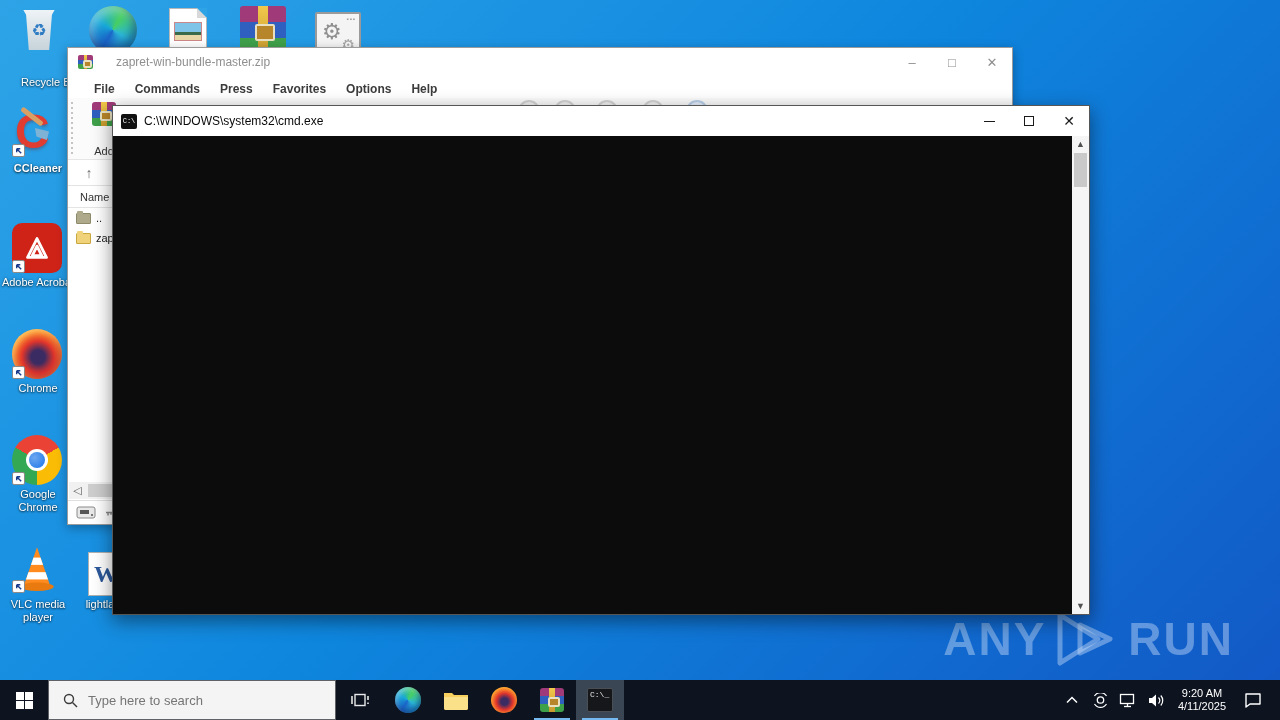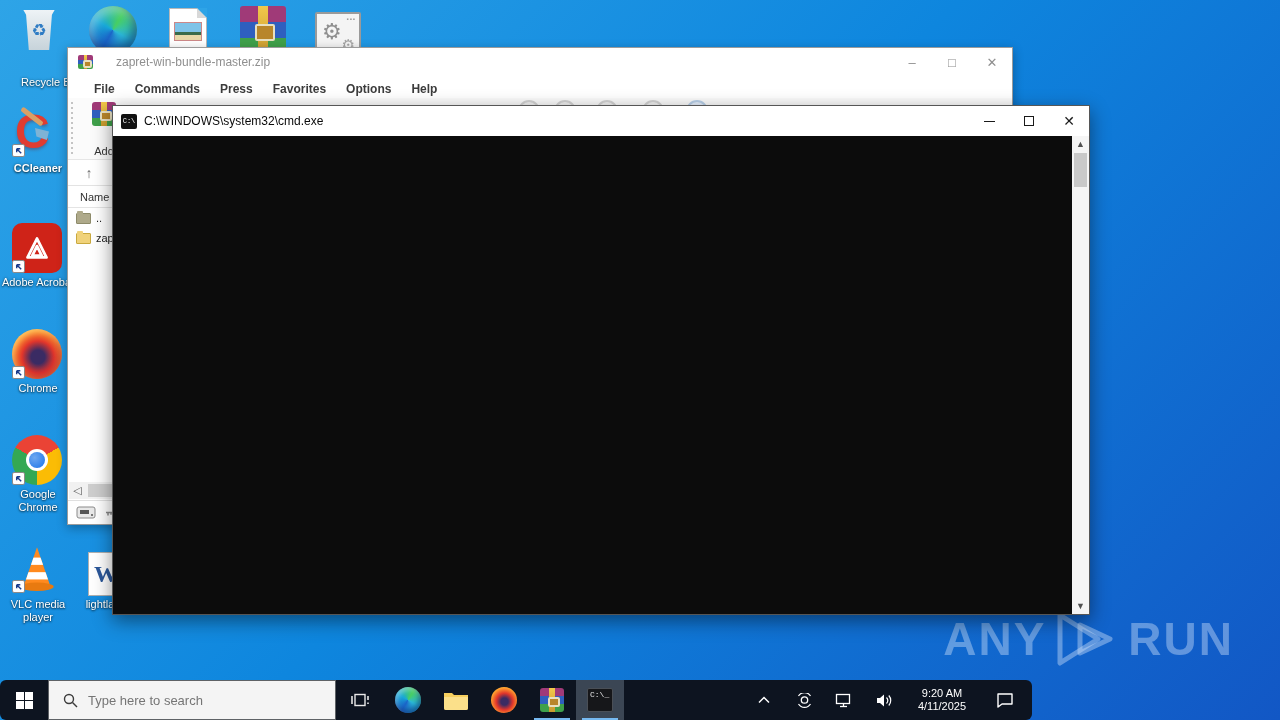--- a/index.html
+++ b/index.html
@@ -126,32 +126,32 @@
   #cmd .clos { color:#1a1a1a; font-size:14px; line-height:14px; }
   #cmd pre { position:absolute; left:3px; top:32px; right:20px; color:#cccccc;
              font-family:"Liberation Mono","DejaVu Sans Mono",monospace; font-size:13px; line-height:16px; }
   #cmd .vscroll { position:absolute; right:0; top:30px; bottom:0; width:17px; background:#f5f5f5;
                   display:flex; flex-direction:column; align-items:center; }
   #cmd .vscroll .arr { height:16px; color:#505050; font-size:9px; line-height:16px; }
   #cmd .vscroll .thumb { width:13px; height:34px; background:#c9c9c9; margin-top:1px; }
   #cmd .vscroll .arr.dn { position:absolute; bottom:0; }
 
   
-  #taskbar { position:absolute; left:0; bottom:0; width:1032px; height:40px; background:#0d1420;
-             display:flex; align-items:stretch; z-index:50;border-radius:6px; }
+  #taskbar { position:absolute; left:0; bottom:0; width:1280px; height:40px; background:#0d1420;
+             display:flex; align-items:stretch; z-index:50; }
   .tbtn { width:48px; display:flex; align-items:center; justify-content:center; position:relative; }
   .tbtn.running:after { content:""; position:absolute; left:6px; right:6px; bottom:0; height:2px; background:#76b9f0; }
   .tbtn.active { background:#3b4654; }
   #tb-search { width:288px; background:#f4f4f4; border:1px solid #5e6266; display:flex; align-items:center; }
   #tb-search input { border:none; outline:none; background:transparent; font-size:13px; color:#454545; width:220px;
                      font-family:"Liberation Sans",sans-serif; }
   #tb-search svg { margin:0 10px 0 14px; }
   .cmd-sm { width:26px; height:24px; background:#16171a; border:1px solid #4a4f56; border-radius:2px;
             color:#e8e8e8; font-size:8px; font-family:"Liberation Mono",monospace; padding:1px 0 0 2px; }
-  #tray { margin-left:auto; display:flex; align-items:center; gap:16px; padding-right:10px; }
+  #tray { margin-left:auto; display:flex; align-items:center; gap:4px; padding-right:10px; }
   .tray-ic { width:24px; height:40px; display:flex; align-items:center; justify-content:center; }
   #clock { width:60px; text-align:center; color:#fff; font-size:11px; line-height:13px; }
 
   
   #watermark { position:absolute; right:46px; bottom:52px; display:flex; align-items:center; gap:8px;
                color:rgba(200,220,248,.44); }
   #watermark .wm-txt { font-size:46px; font-weight:700; letter-spacing:2px; line-height:1; }
 </style>
 </head>
 <body>

